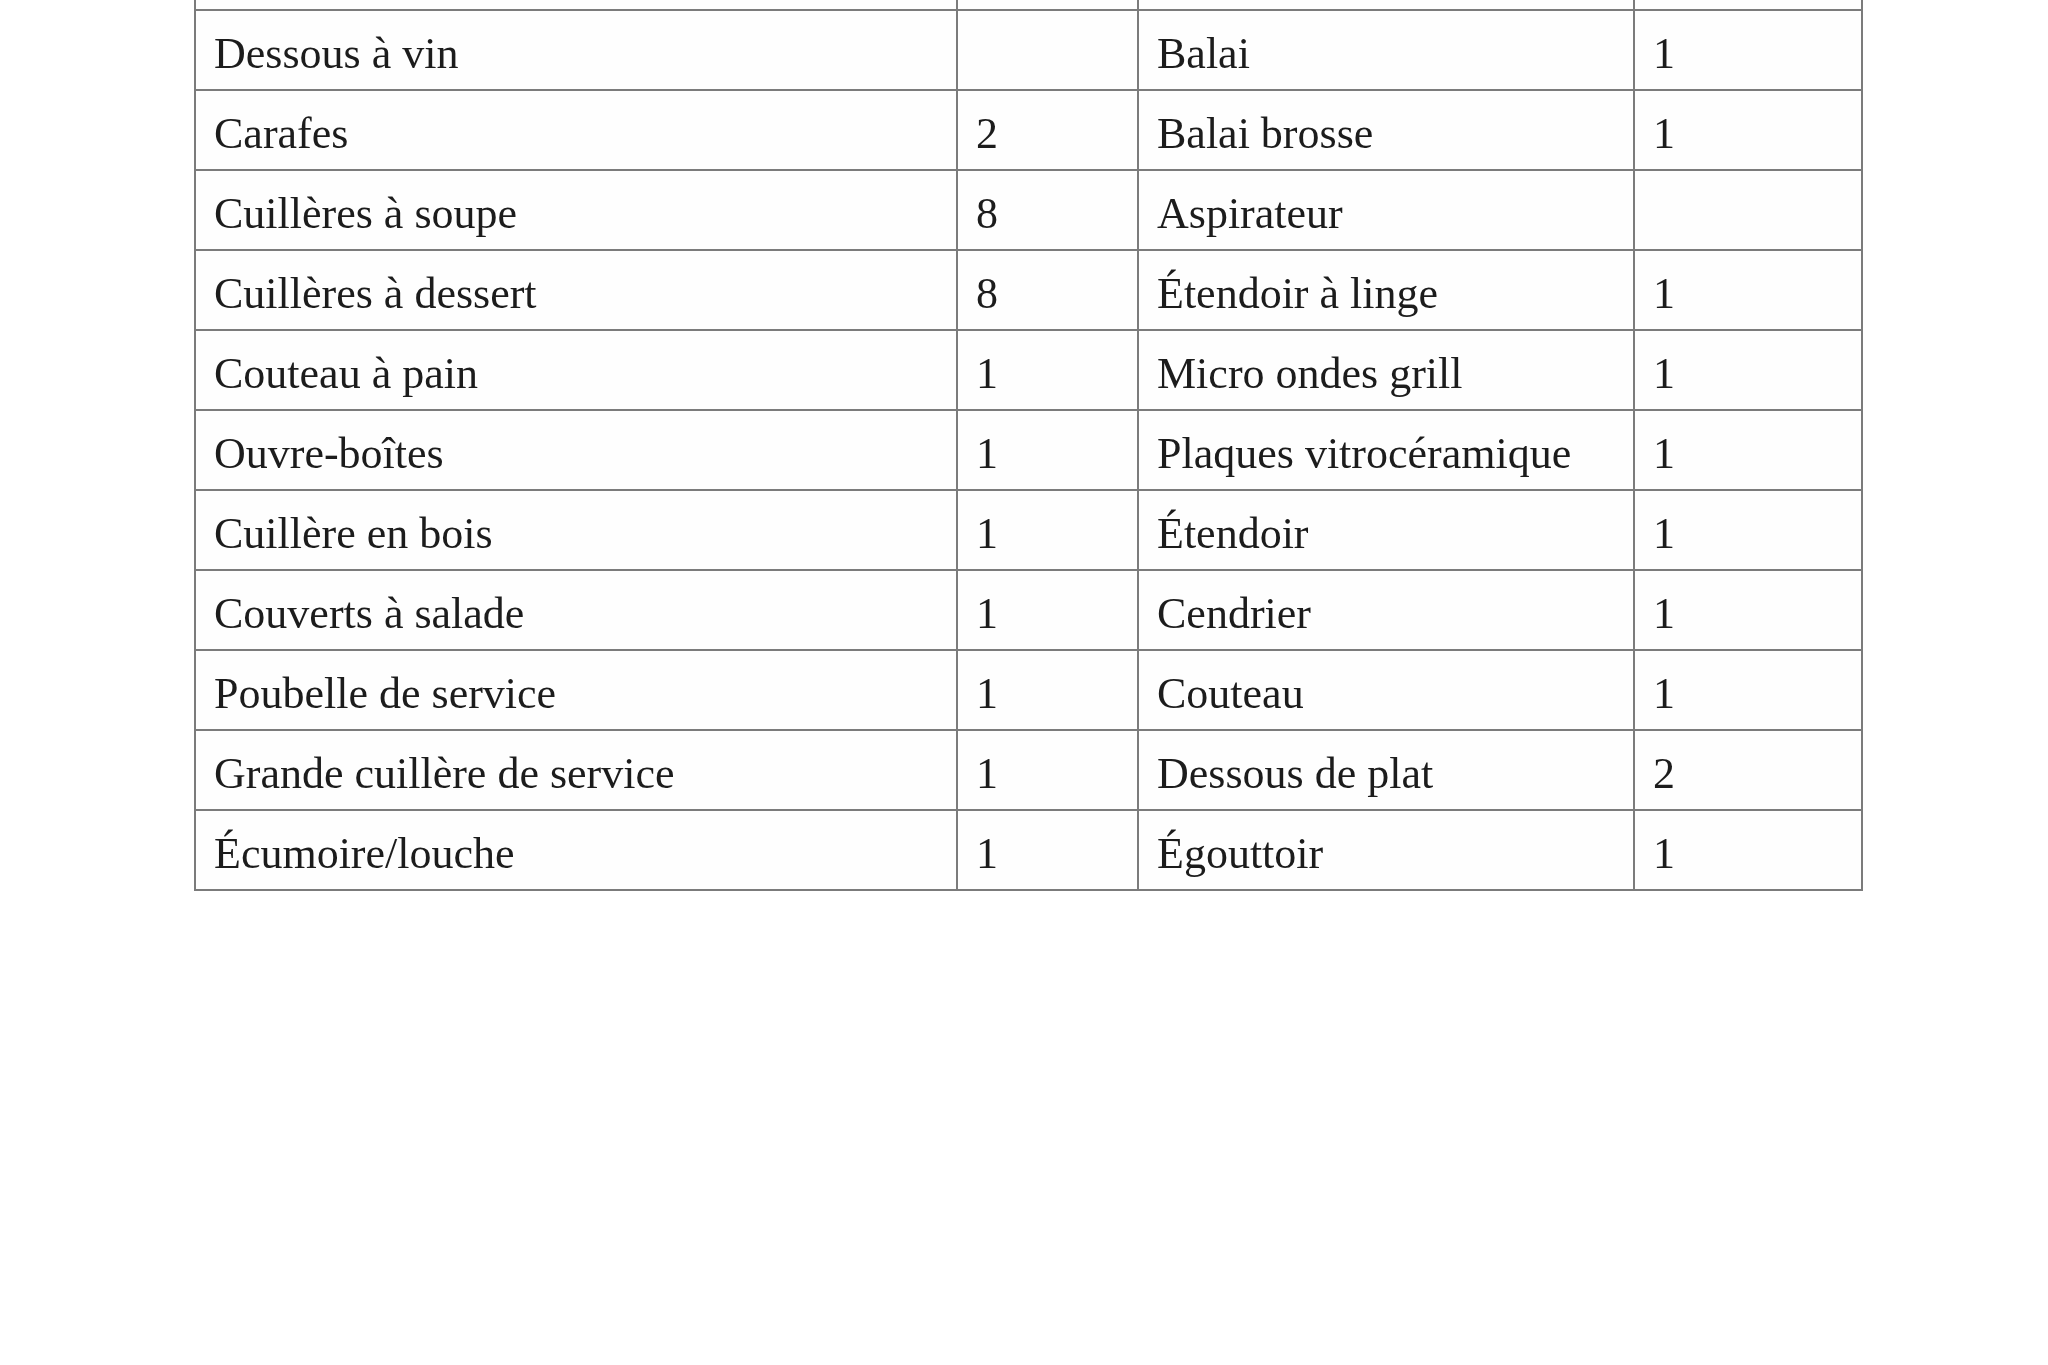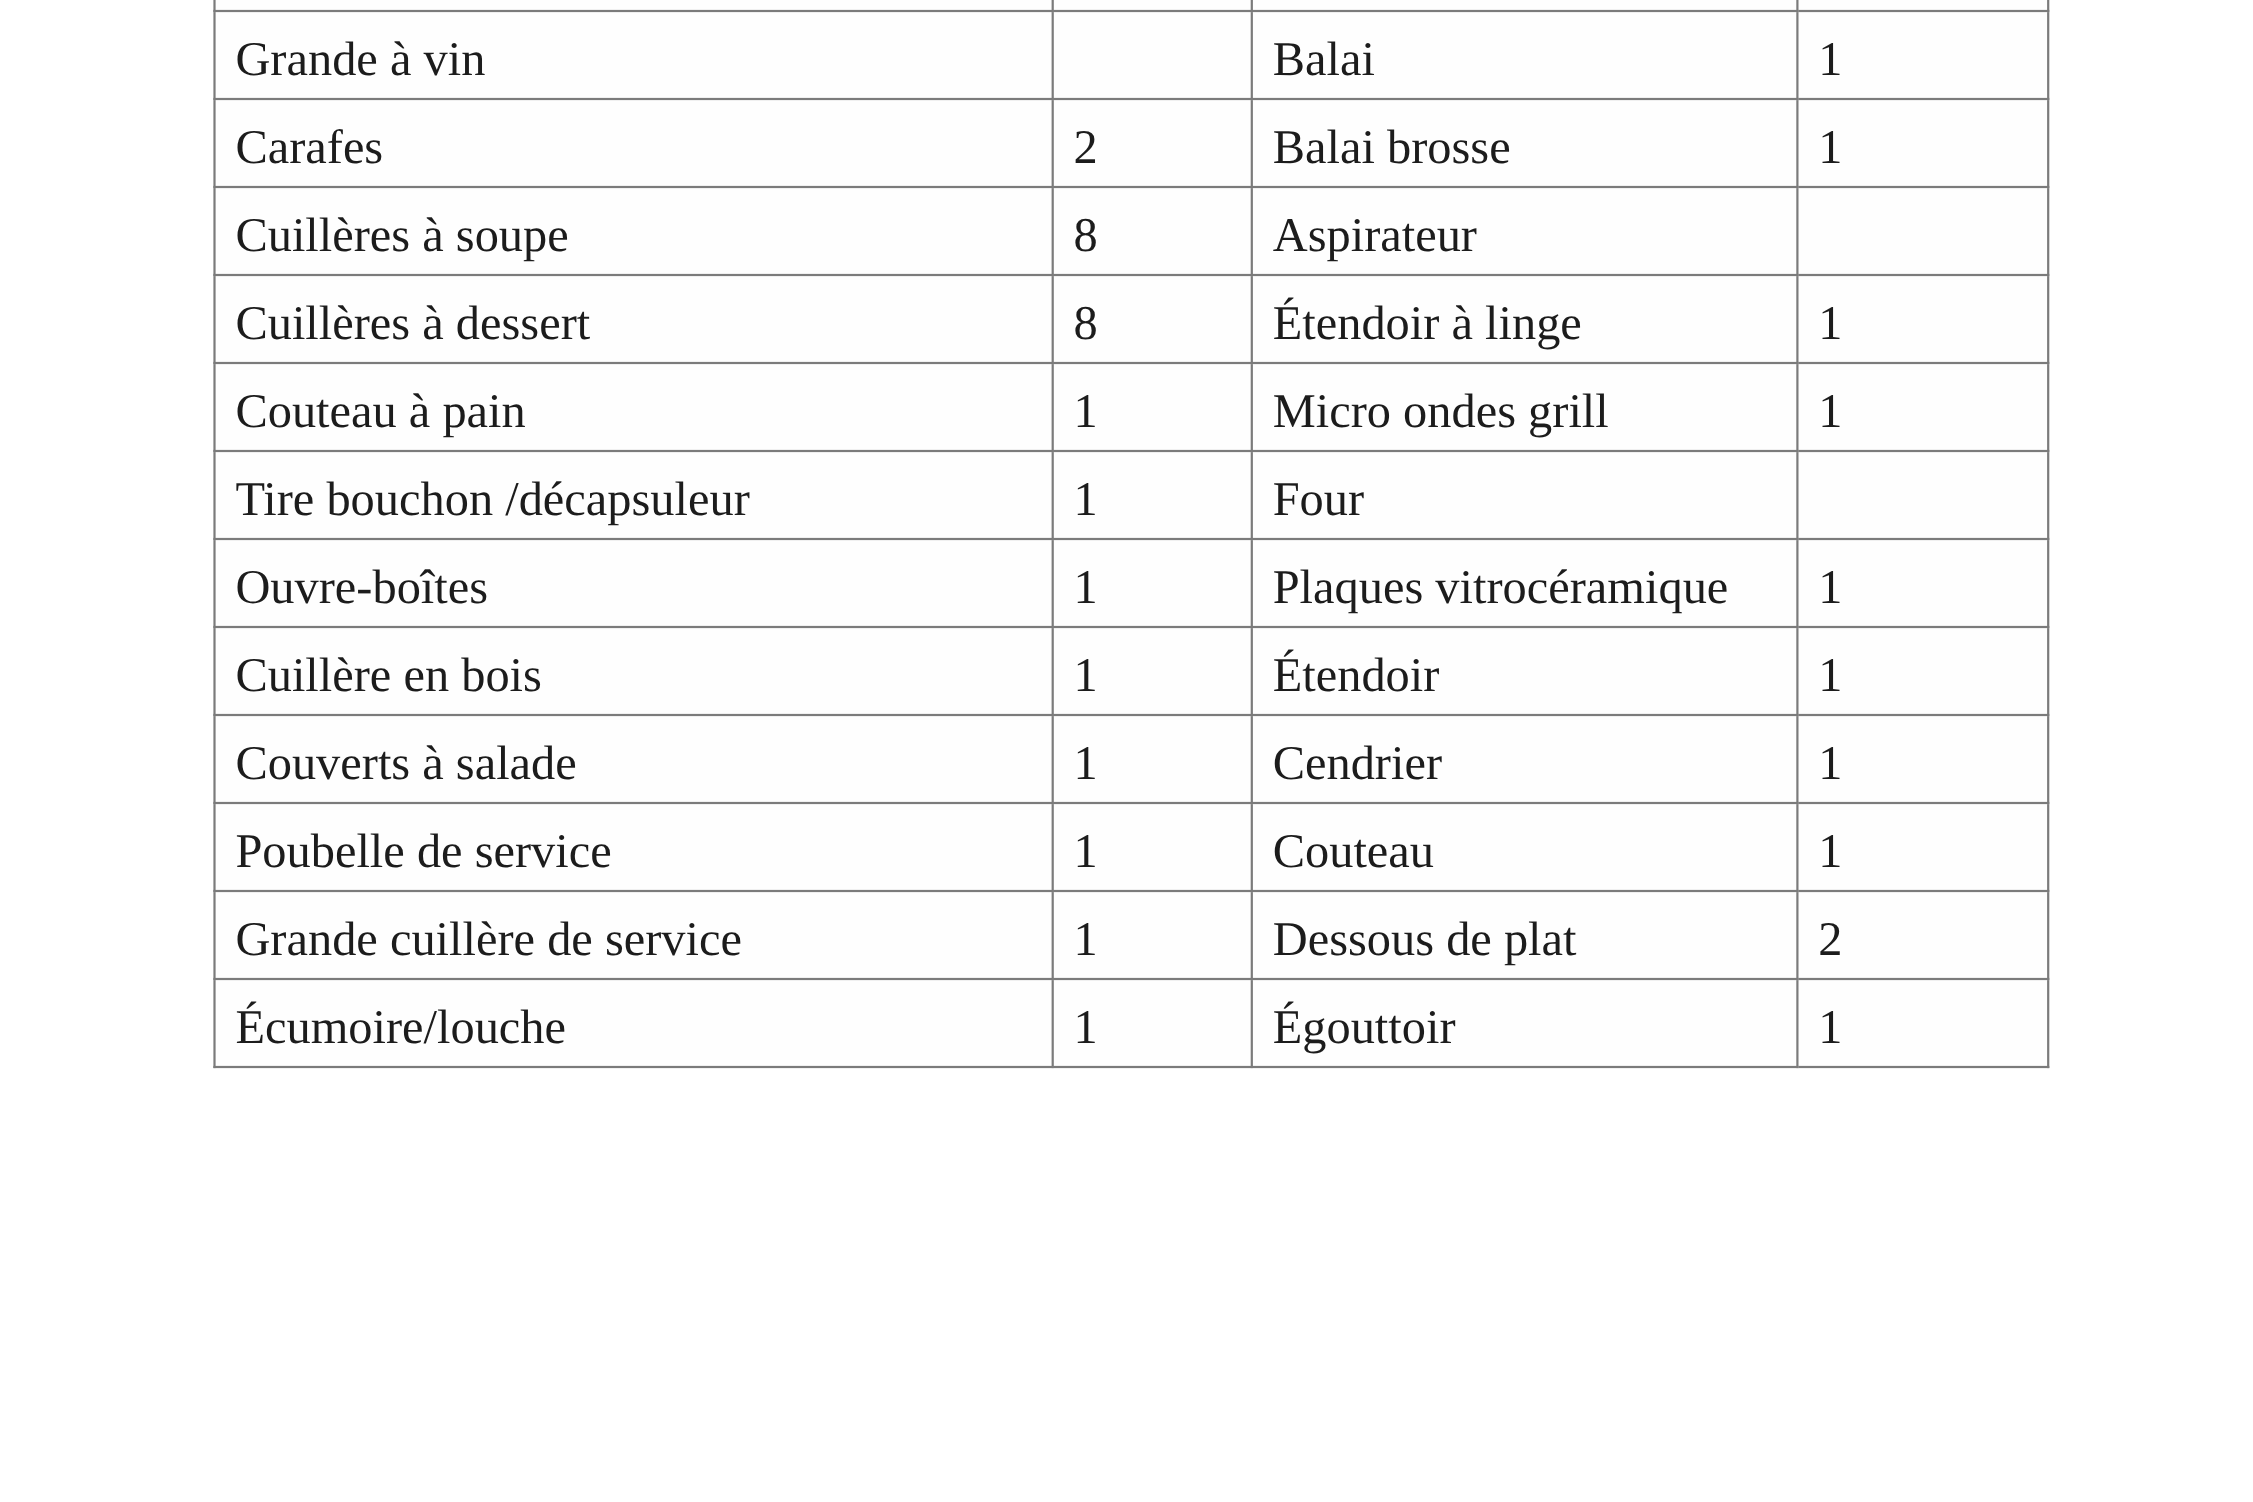--- a/index.html
+++ b/index.html
@@ -51,21 +51,21 @@
     <col class="c-qty2">
   </colgroup>
   <tbody id="inventory-body">
       <tr class="sliver-row">
         <td></td>
         <td></td>
         <td></td>
         <td></td>
       </tr>
       <tr>
-        <td>Grande à vin</td>
+        <td>Dessous à vin</td>
         <td></td>
         <td>Balai</td>
         <td>1</td>
       </tr>
       <tr>
         <td>Carafes</td>
         <td>2</td>
         <td>Balai brosse</td>
         <td>1</td>
       </tr>
@@ -79,26 +79,20 @@
         <td>Cuillères à dessert</td>
         <td>8</td>
         <td>Étendoir à linge</td>
         <td>1</td>
       </tr>
       <tr>
         <td>Couteau à pain</td>
         <td>1</td>
         <td>Micro ondes grill</td>
         <td>1</td>
-      </tr>
-      <tr>
-        <td>Tire bouchon /décapsuleur</td>
-        <td>1</td>
-        <td>Four</td>
-        <td></td>
       </tr>
       <tr>
         <td>Ouvre-boîtes</td>
         <td>1</td>
         <td>Plaques vitrocéramique</td>
         <td>1</td>
       </tr>
       <tr>
         <td>Cuillère en bois</td>
         <td>1</td>

